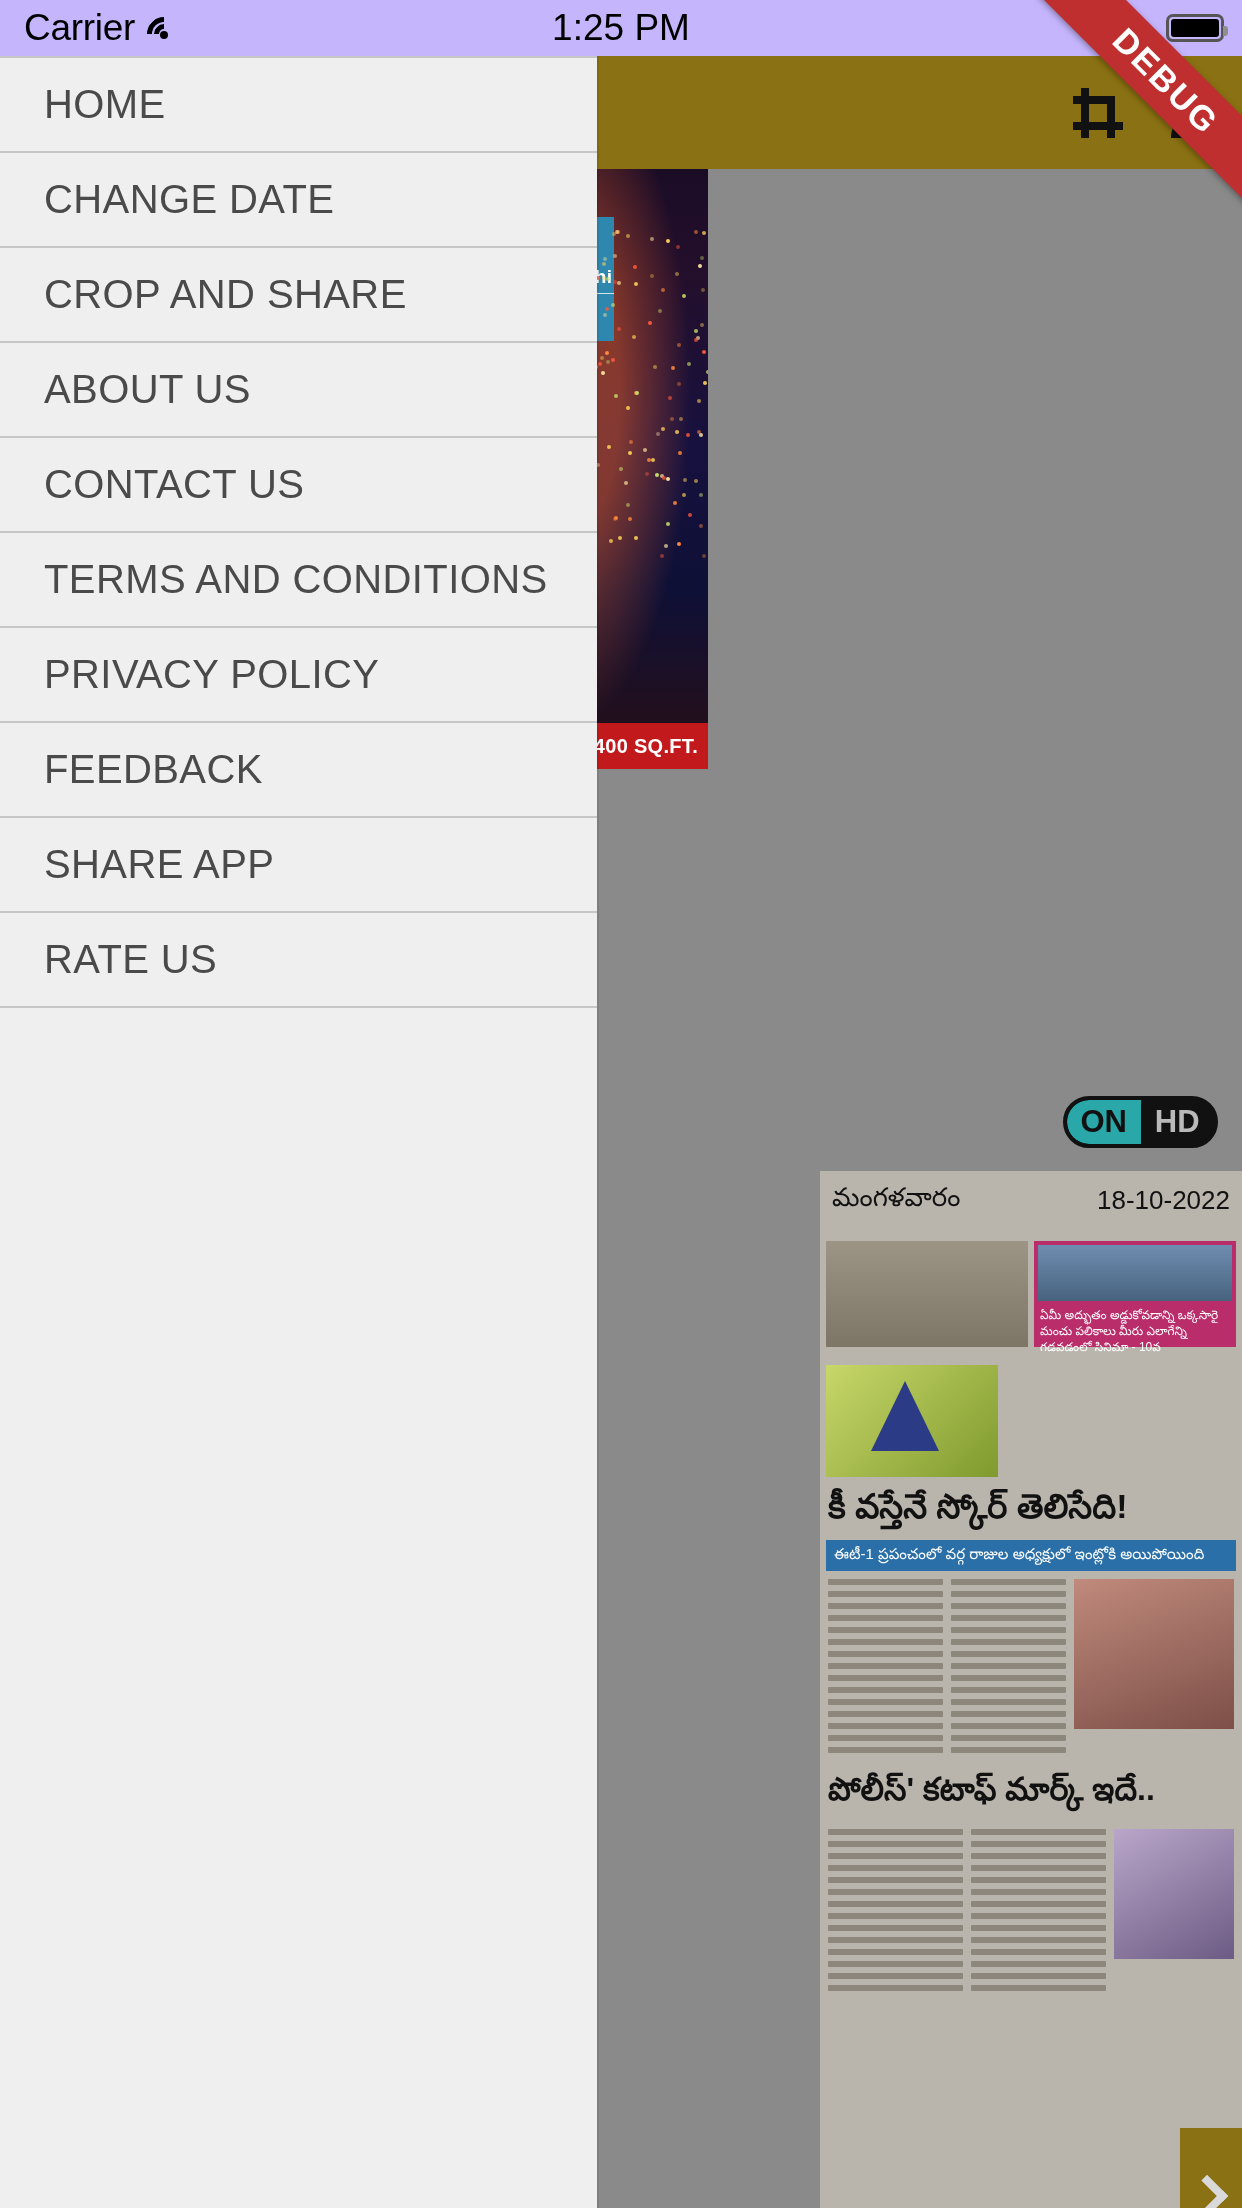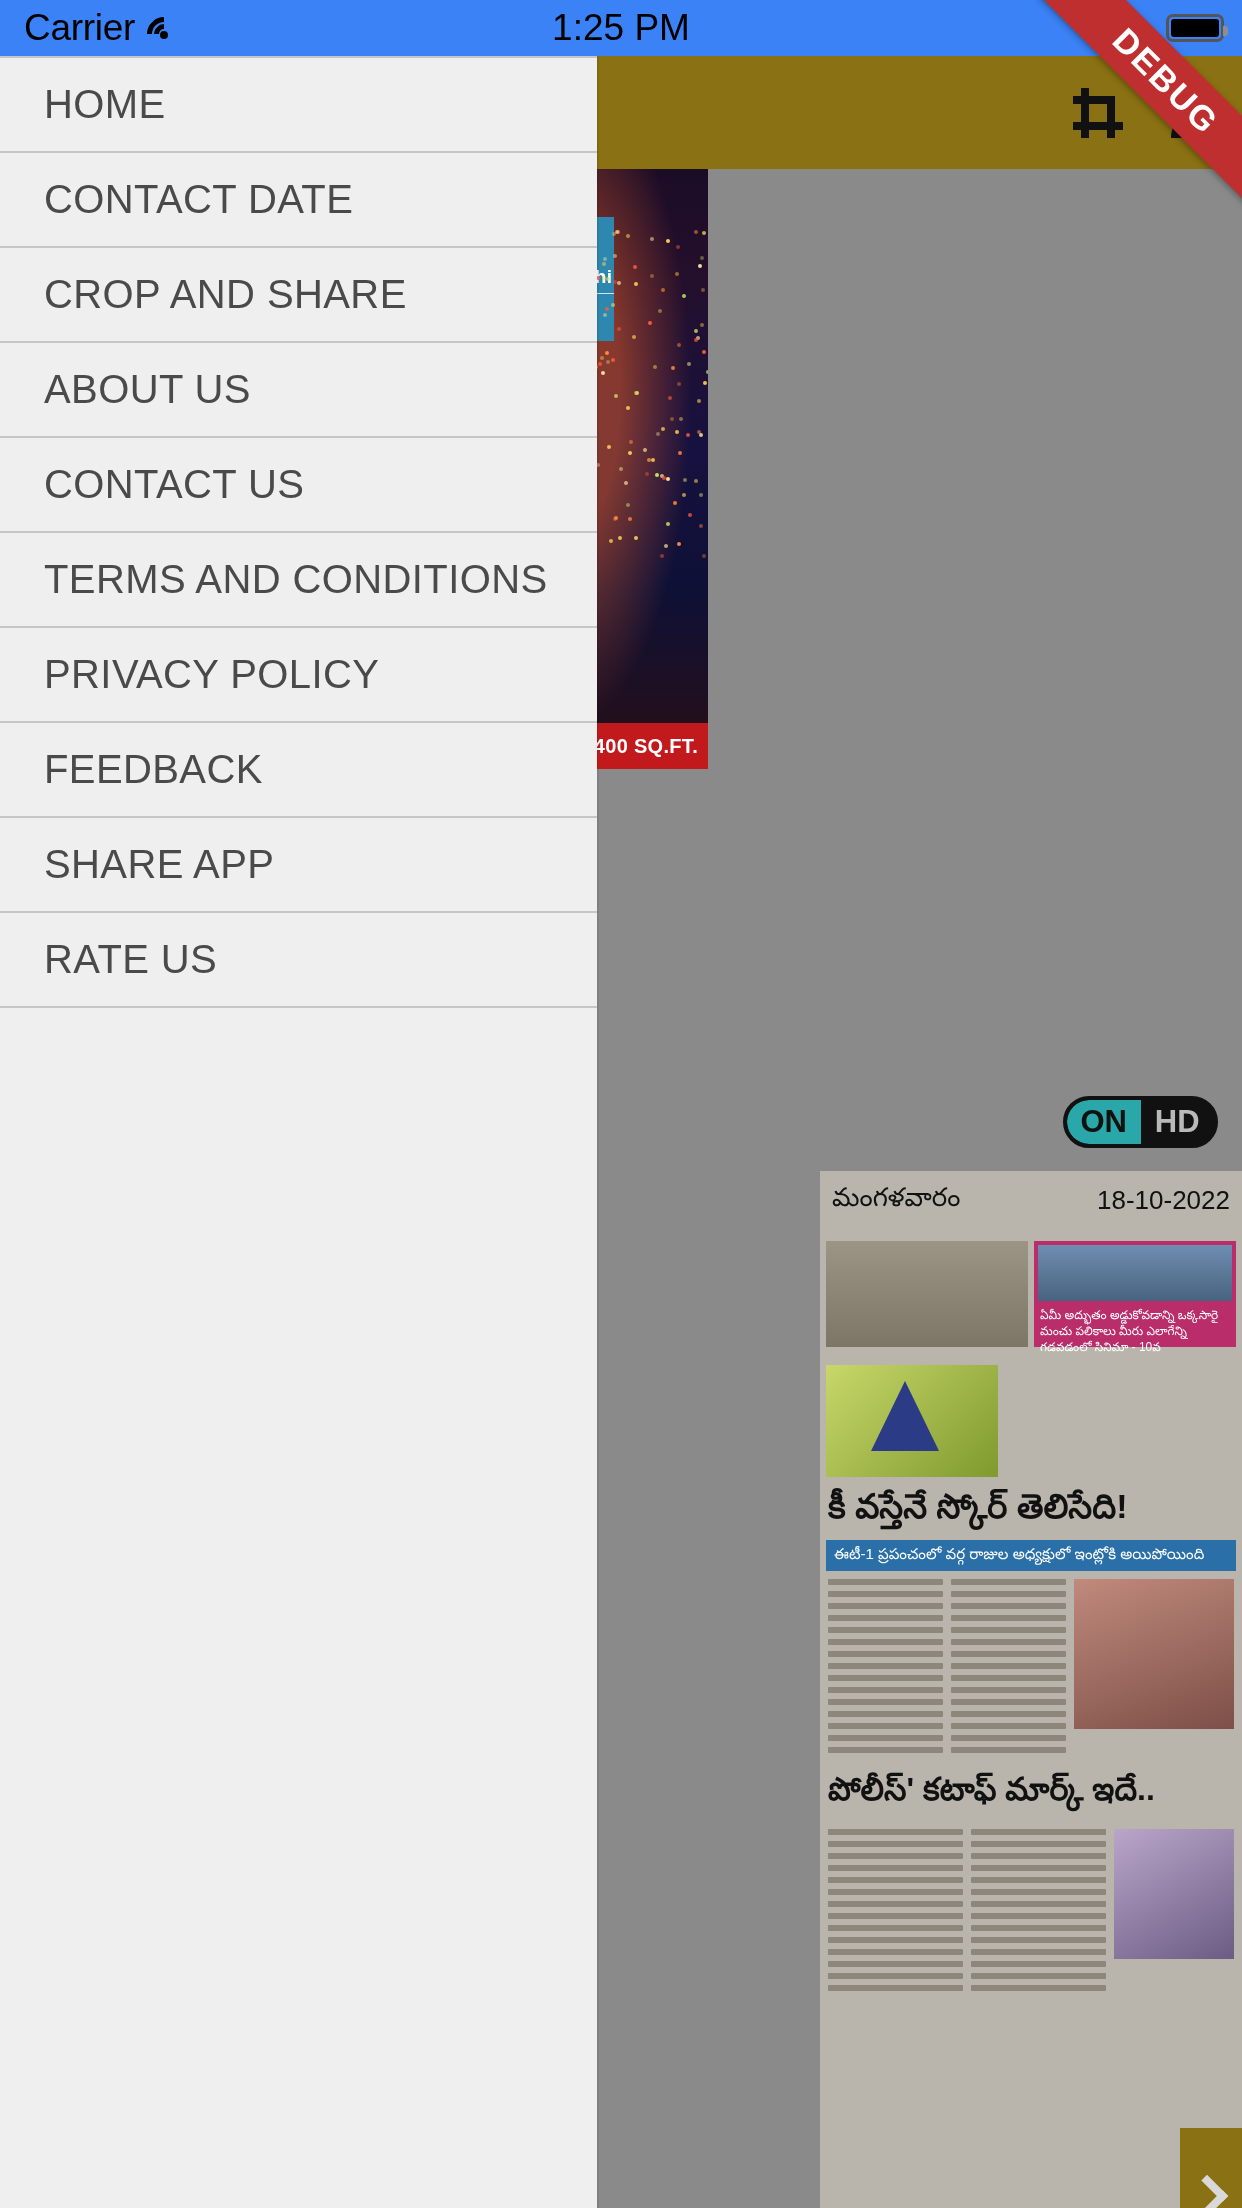--- a/index.html
+++ b/index.html
@@ -6,21 +6,21 @@
   html,body { width:1242px; height:2208px; overflow:hidden; }
   body {
     font-family:"Liberation Sans", sans-serif;
     background:#8a8a8a;
     position:relative;
   }
 
   
   #statusbar{
     position:absolute; top:0; left:0; width:1242px; height:56px;
-    background:#3b82f6; z-index:40;
+    background:#c4b5fd; z-index:40;
     display:flex; align-items:center;
   }
   #sb-left{ display:flex; align-items:center; gap:12px; margin-left:24px; }
   #sb-carrier{ font-size:37px; color:#000; letter-spacing:-.3px; }
   #sb-wifi{ width:34px; height:26px; position:relative; }
   #sb-wifi i{ position:absolute; display:block; border:4px solid #000;
       border-bottom-color:transparent; border-left-color:transparent;
       border-right-color:transparent; border-radius:50%; }
   #sb-wifi i.a{ width:34px; height:34px; left:0; top:2px;
       border-width:5px; transform:rotate(-45deg); }
@@ -618,21 +618,21 @@
   </div>
 </div>
 
 <div id="drawer">
 
   <div id="menu">
     <div class="menu-item">
       <span>HOME</span>
     </div>
     <div class="menu-item">
-      <span>CONTACT DATE</span>
+      <span>CHANGE DATE</span>
     </div>
     <div class="menu-item">
       <span>CROP AND SHARE</span>
     </div>
     <div class="menu-item">
       <span>ABOUT US</span>
     </div>
     <div class="menu-item">
       <span>CONTACT US</span>
     </div>

